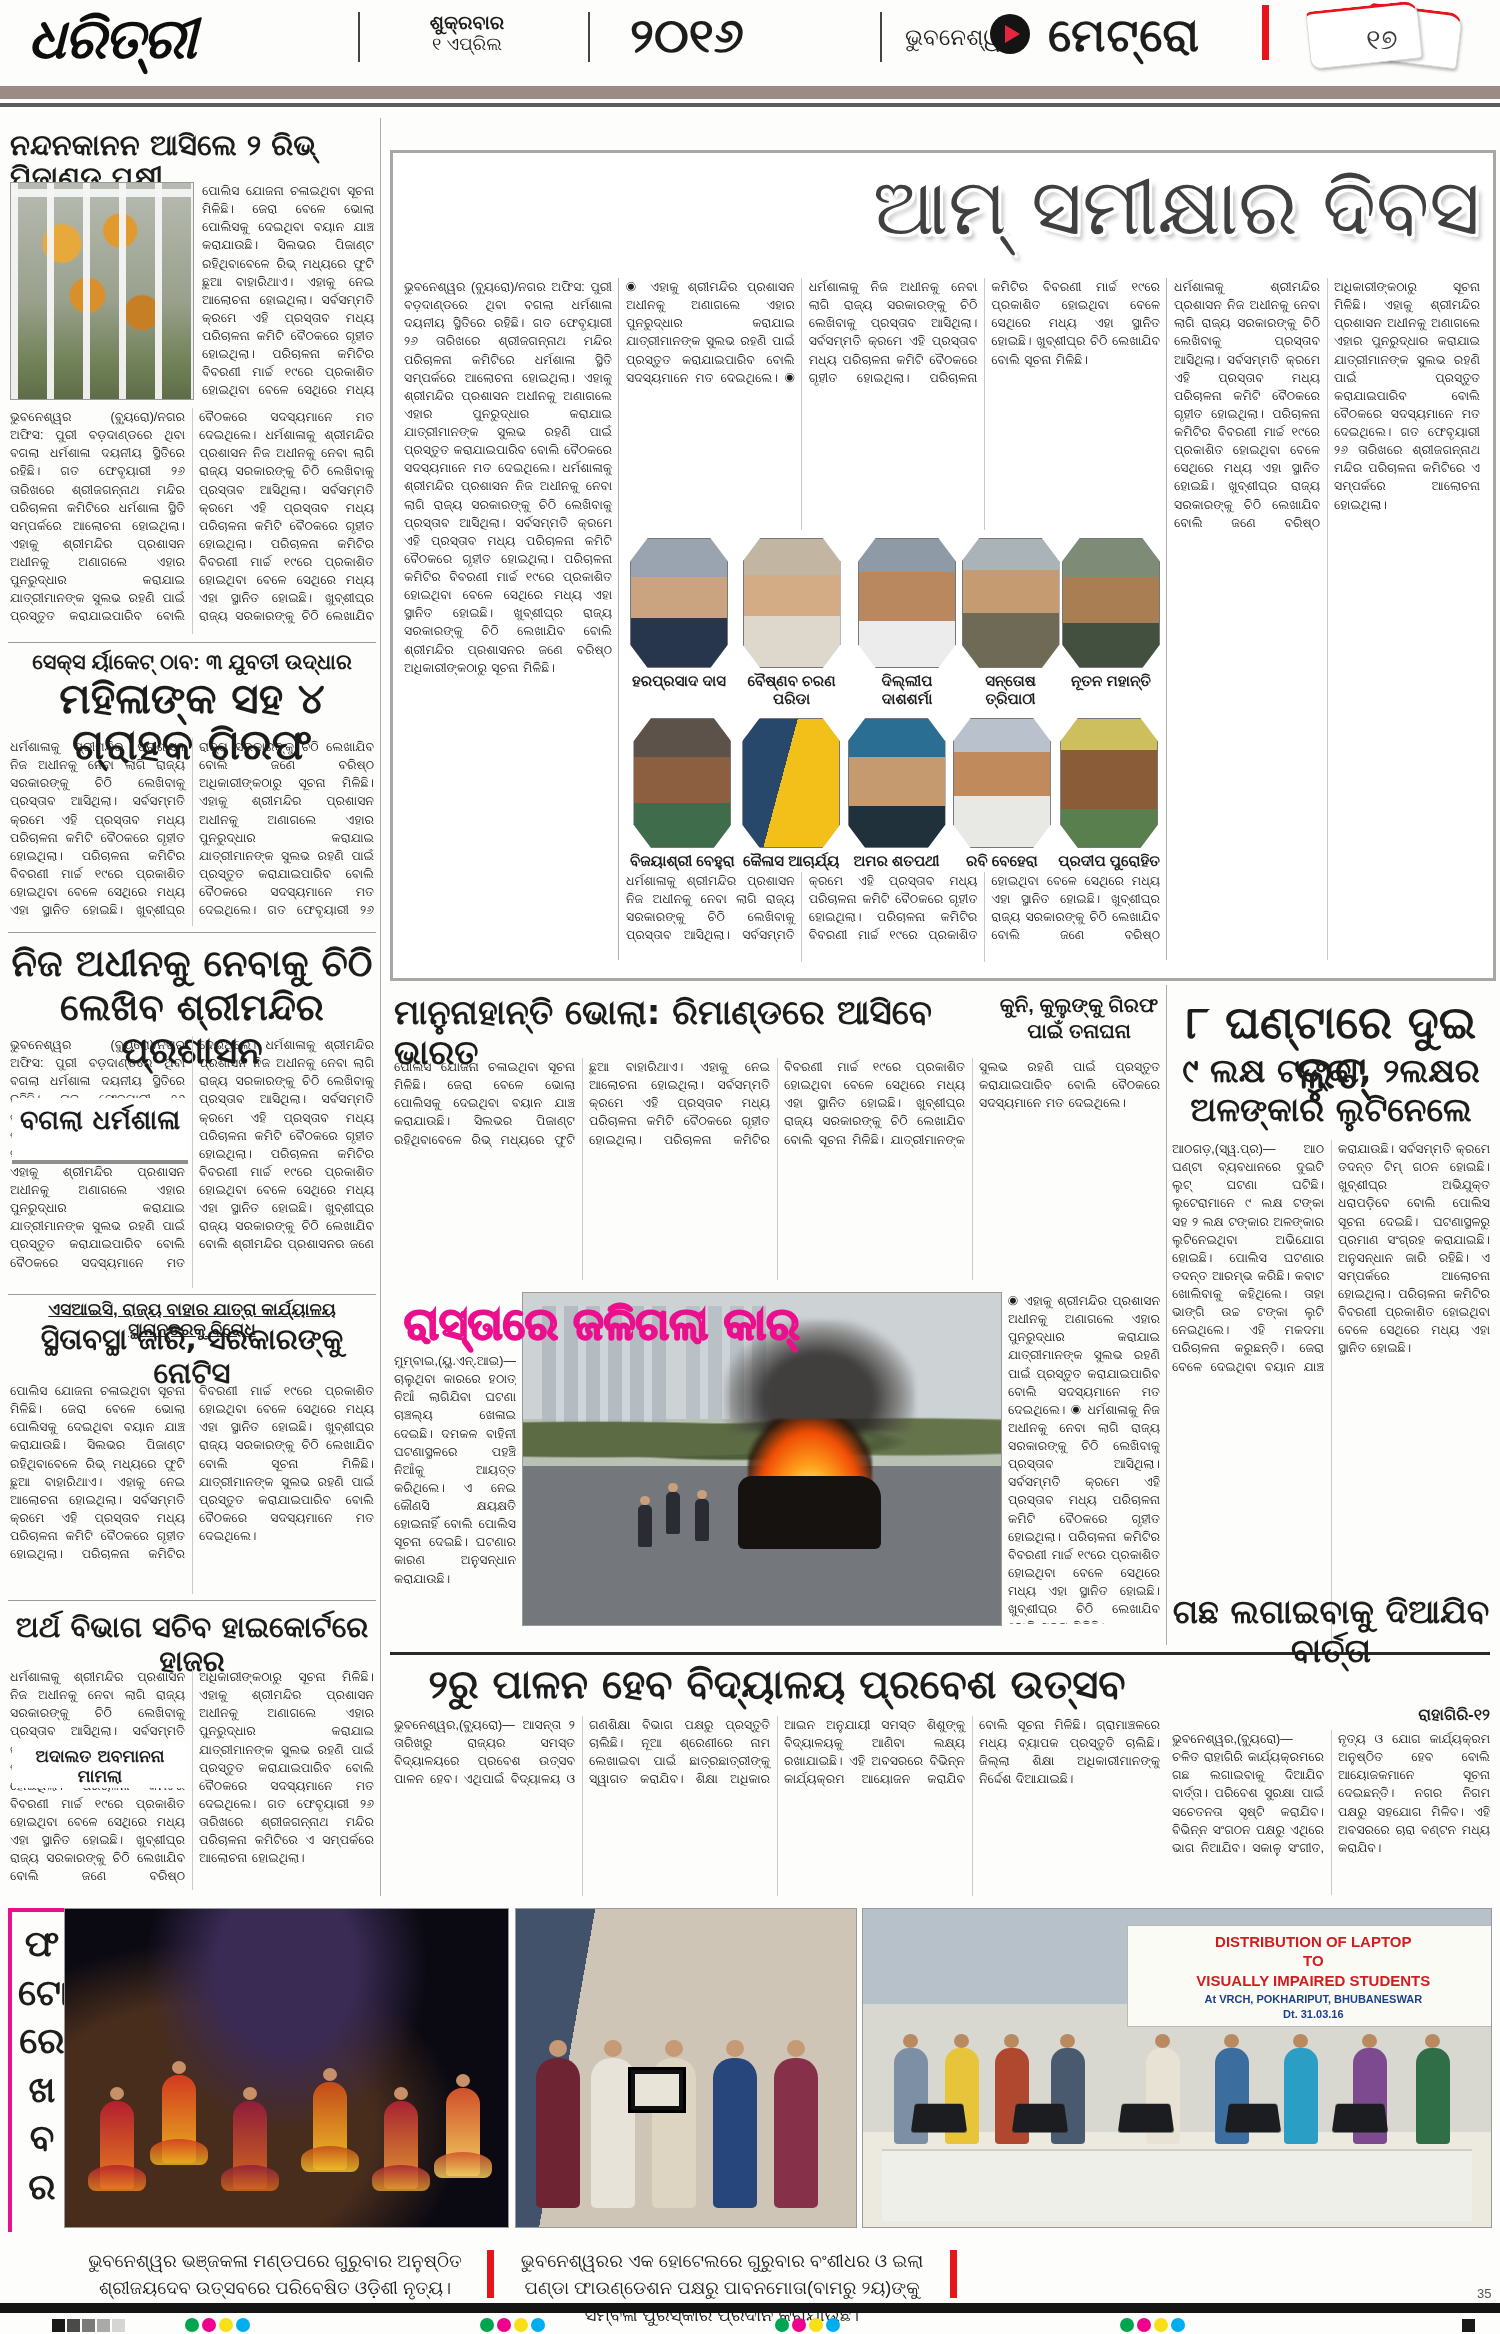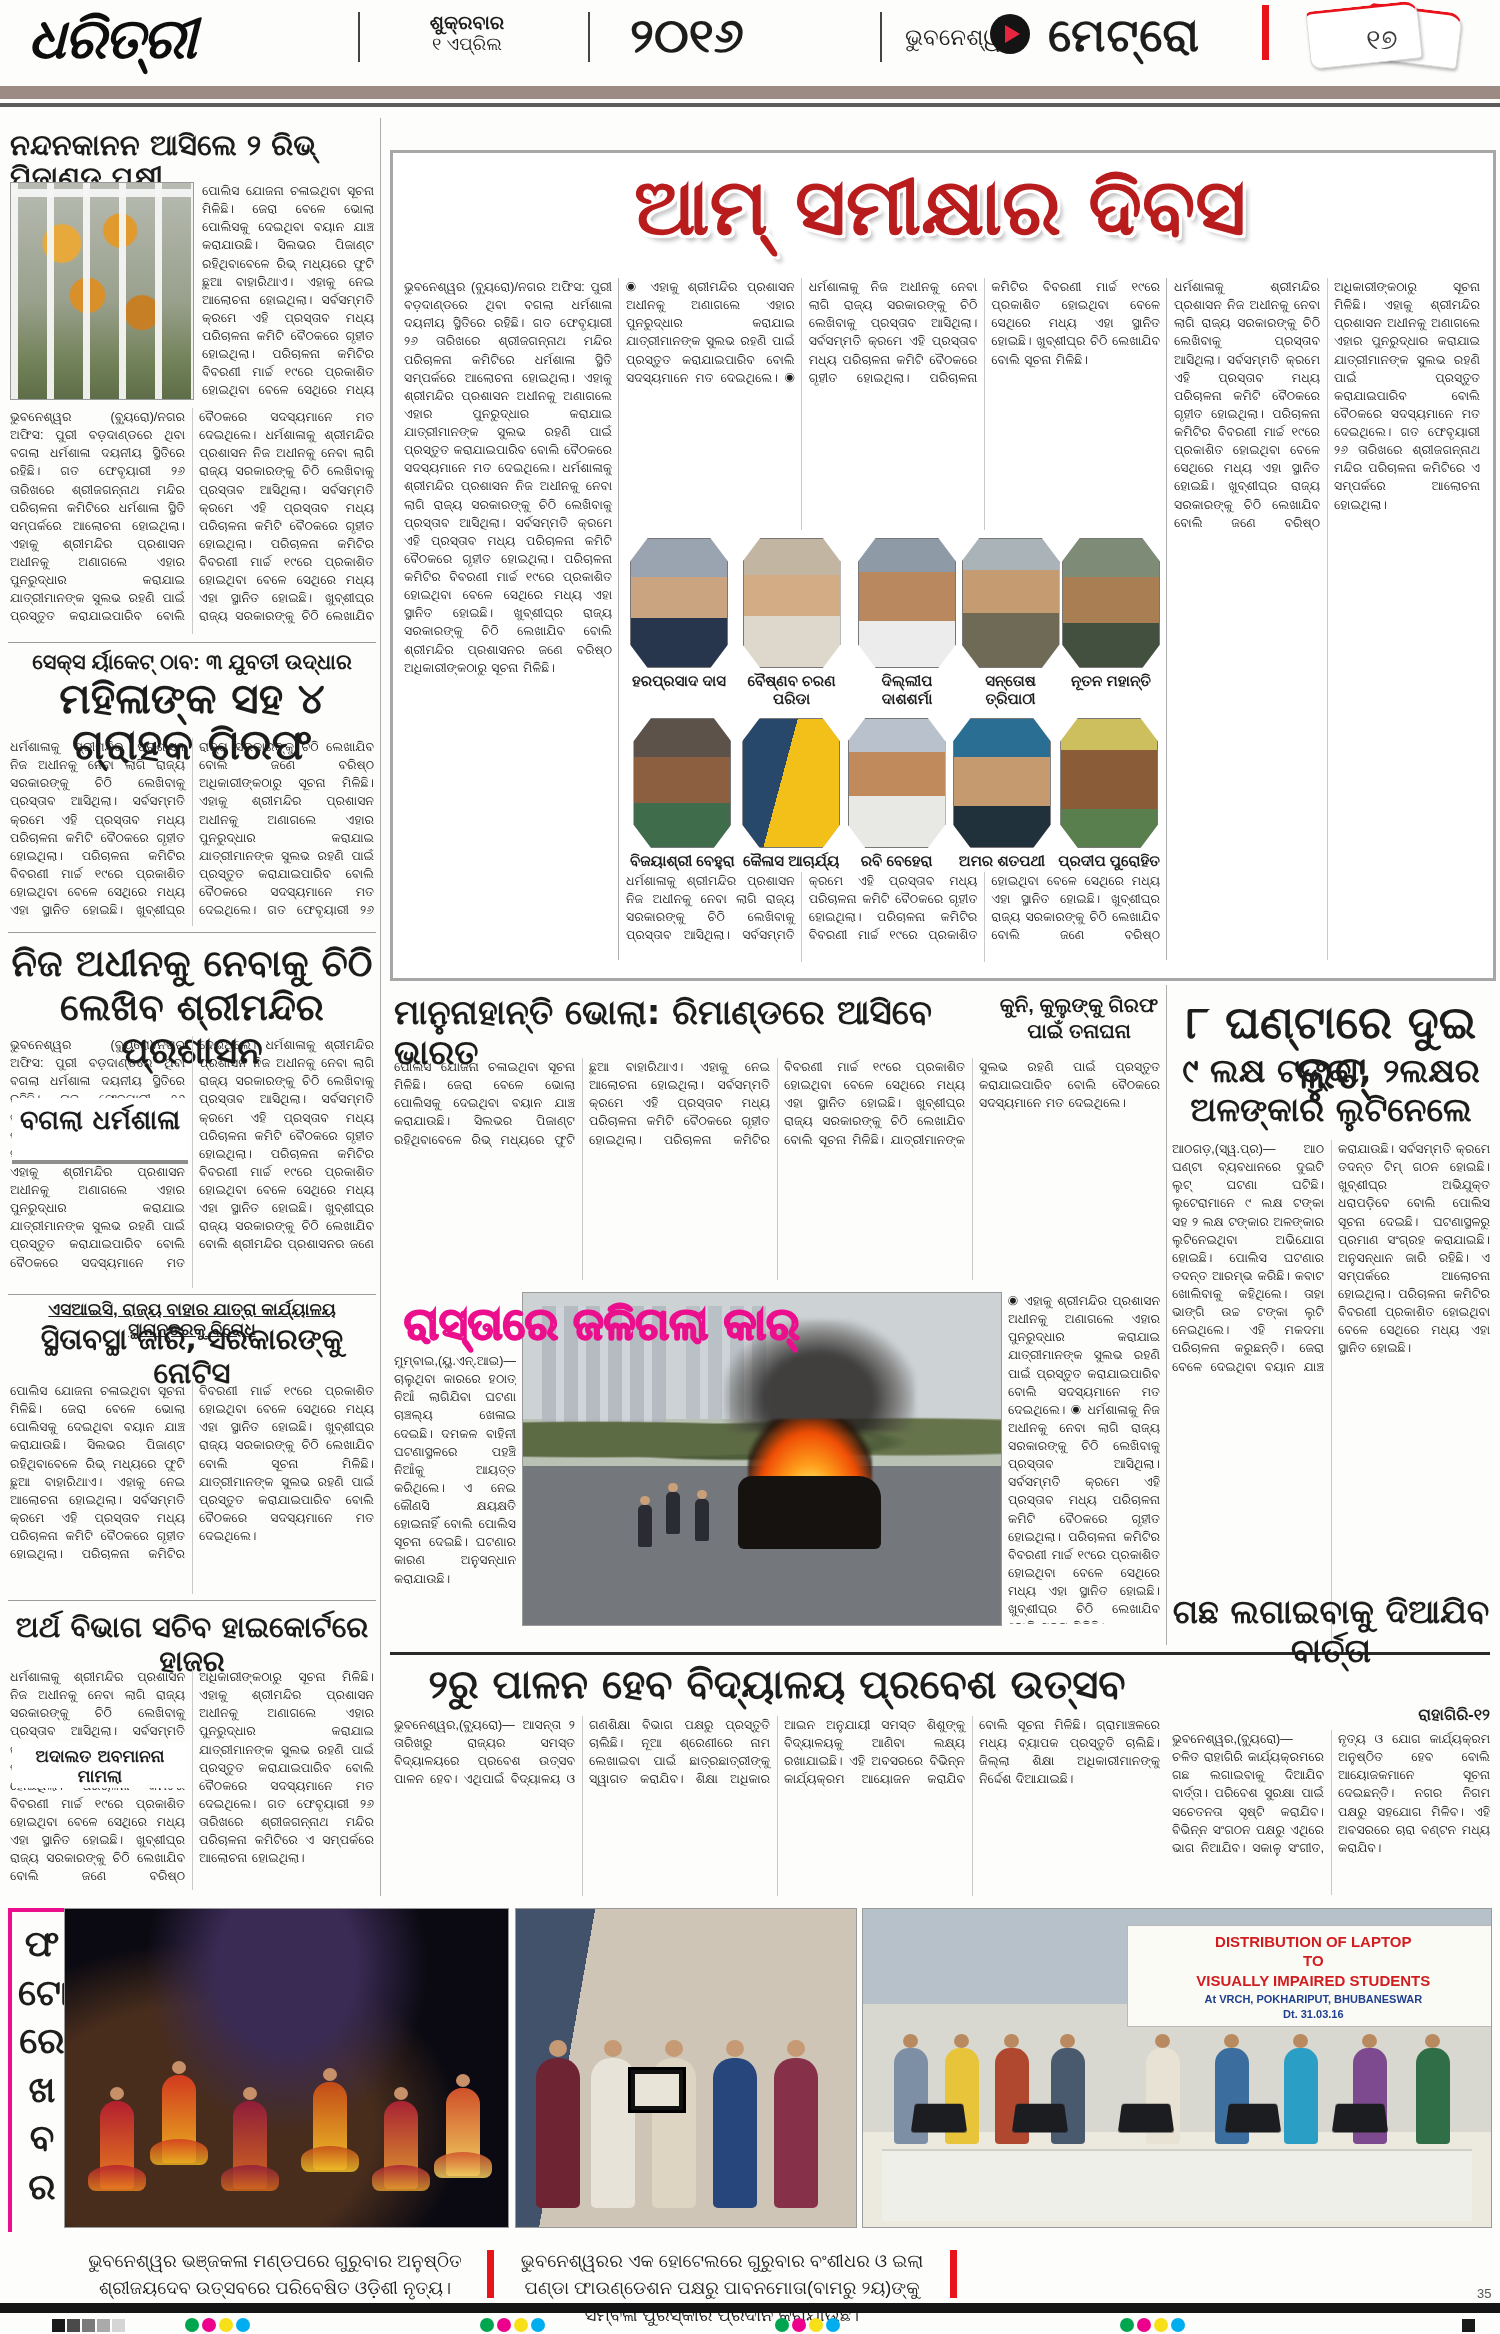--- a/index.html
+++ b/index.html
@@ -20,21 +20,21 @@
   .pageflip{width:170px;height:60px;}
   .pf-sheet{position:absolute;background:#fff;border:1px solid #d6d6d6;border-top:3px solid #e8131b;border-radius:6px 14px 4px 10px;box-shadow:1px 2px 3px rgba(0,0,0,.25);}
   .pf-num{font-size:28px;color:#3a3a3a;}
   .rule-taupe{left:0;top:86px;width:1500px;height:13px;background:#9c8b85;}
   .rule-dark{left:0;top:103px;width:1500px;height:4px;background:#5c5c5c;}
   
   .kicker{font-size:21px;font-weight:bold;text-align:center;}
   .h-sm{font-family:"DejaVu Sans",sans-serif;font-size:29px;font-weight:bold;line-height:1.1;}
   .h-md{font-family:"DejaVu Sans",sans-serif;font-size:29px;font-weight:bold;text-align:center;line-height:1.18;}
   .h-lg{font-family:"DejaVu Sans",sans-serif;font-size:40px;font-weight:bold;text-align:center;line-height:1.1;}
-  .h-lead{font-family:"DejaVu Sans",sans-serif;font-size:78px;font-weight:bold;text-align:center;color:#b91c1c;
+  .h-lead{font-family:"DejaVu Sans",sans-serif;font-size:78px;font-weight:normal;text-align:right;color:#404040;
           text-shadow:-3px -3px 0 #fff,3px -3px 0 #fff,-3px 3px 0 #fff,3px 3px 0 #fff,5px 6px 4px rgba(0,0,0,.25);}
   .h-hollow{font-family:"DejaVu Sans",sans-serif;font-size:44px;font-weight:bold;color:#fff;
             -webkit-text-stroke:2px #ec0f8d;text-shadow:0 0 1px #ec0f8d;}
   .body-txt{font-size:12.5px;line-height:1.45;text-align:justify;overflow:hidden;color:#202020;word-spacing:1px;}
   .cols2{column-count:2;column-gap:14px;column-rule:1px solid #c9c9c9;}
   .cols3{column-count:3;column-gap:14px;column-rule:1px solid #c9c9c9;}
   .cols4{column-count:4;column-gap:14px;column-rule:1px solid #c9c9c9;}
   .vrule{width:1px;background:#adadad;}
   .hrule{height:1px;background:#9a9a9a;}
   .hrule-bold{height:3px;background:#2a2a2a;}
@@ -188,26 +188,26 @@
     <div style="display:flex;justify-content:space-between;margin-top:10px;">
       <div class="pcell">
           <div class="portrait" style="background:linear-gradient(#5d5249 0 30%,#8b5f40 30% 66%,#3f6c4a 66%);"></div>
           <div class="pname">ବିଜୟାଶ୍ରୀ ବେହୁରା</div>
         </div>
       <div class="pcell">
           <div class="portrait" style="background:linear-gradient(105deg,#27486b 0 42%,#f2c018 42%),linear-gradient(#caa480,#caa480);"></div>
           <div class="pname">କୈଳାସ ଆଚାର୍ଯ୍ୟ</div>
         </div>
       <div class="pcell">
+          <div class="portrait" style="background:linear-gradient(#2a6f93 0 30%,#c59a6e 30% 68%,#20313b 68%);"></div>
+          <div class="pname">ଅମର ଶତପଥୀ</div>
+        </div>
+      <div class="pcell">
           <div class="portrait" style="background:linear-gradient(#b9c2cc 0 26%,#c08a5c 26% 60%,#e8e8e4 60%);"></div>
           <div class="pname">ରବି ବେହେରା</div>
-        </div>
-      <div class="pcell">
-          <div class="portrait" style="background:linear-gradient(#2a6f93 0 30%,#c59a6e 30% 68%,#20313b 68%);"></div>
-          <div class="pname">ଅମର ଶତପଥୀ</div>
         </div>
       <div class="pcell">
           <div class="portrait" style="background:linear-gradient(#cdbf5e 0 24%,#8a5c38 24% 70%,#5a7f4e 70%);"></div>
           <div class="pname">ପ୍ରଦୀପ ପୁରୋହିତ</div>
         </div>
     </div>
   </div>
 
   <div class="abs body-txt cols3" style="left:626px;top:872px;width:534px;height:90px;">ଧର୍ମଶାଳାକୁ ଶ୍ରୀମନ୍ଦିର ପ୍ରଶାସନ ନିଜ ଅଧୀନକୁ ନେବା ଲାଗି ରାଜ୍ୟ ସରକାରଙ୍କୁ ଚିଠି ଲେଖିବାକୁ ପ୍ରସ୍ତାବ ଆସିଥିଲା। ସର୍ବସମ୍ମତି କ୍ରମେ ଏହି ପ୍ରସ୍ତାବ ମଧ୍ୟ ପରିଚାଳନା କମିଟି ବୈଠକରେ ଗୃହୀତ ହୋଇଥିଲା। ପରିଚାଳନା କମିଟିର ବିବରଣୀ ମାର୍ଚ୍ଚ ୧୯ରେ ପ୍ରକାଶିତ ହୋଇଥିବା ବେଳେ ସେଥିରେ ମଧ୍ୟ ଏହା ସ୍ଥାନିତ ହୋଇଛି। ଖୁବ୍‌ଶୀଘ୍ର ରାଜ୍ୟ ସରକାରଙ୍କୁ ଚିଠି ଲେଖାଯିବ ବୋଲି ଜଣେ ବରିଷ୍ଠ ଅଧିକାରୀଙ୍କଠାରୁ ସୂଚନା ମିଳିଛି। ଏହାକୁ ଶ୍ରୀମନ୍ଦିର ପ୍ରଶାସନ ଅଧୀନକୁ ଅଣାଗଲେ ଏହାର ପୁନରୁଦ୍ଧାର କରାଯାଇ ଯାତ୍ରୀମାନଙ୍କ ସୁଲଭ ରହଣି ପାଇଁ ପ୍ରସ୍ତୁତ କରାଯାଇପାରିବ ବୋଲି ବୈଠକରେ ସଦସ୍ୟମାନେ ମତ ଦେଇଥିଲେ। ଗତ ଫେବୃୟାରୀ ୨୬ ତାରିଖରେ ଶ୍ରୀଜଗନ୍ନାଥ ମନ୍ଦିର ପରିଚାଳନା କମିଟିରେ ଏ ସମ୍ପର୍କରେ ଆଲୋଚନା ହୋଇଥିଲା।</div>
   <div class="abs vrule" style="left:1166px;top:278px;height:682px;"></div>

